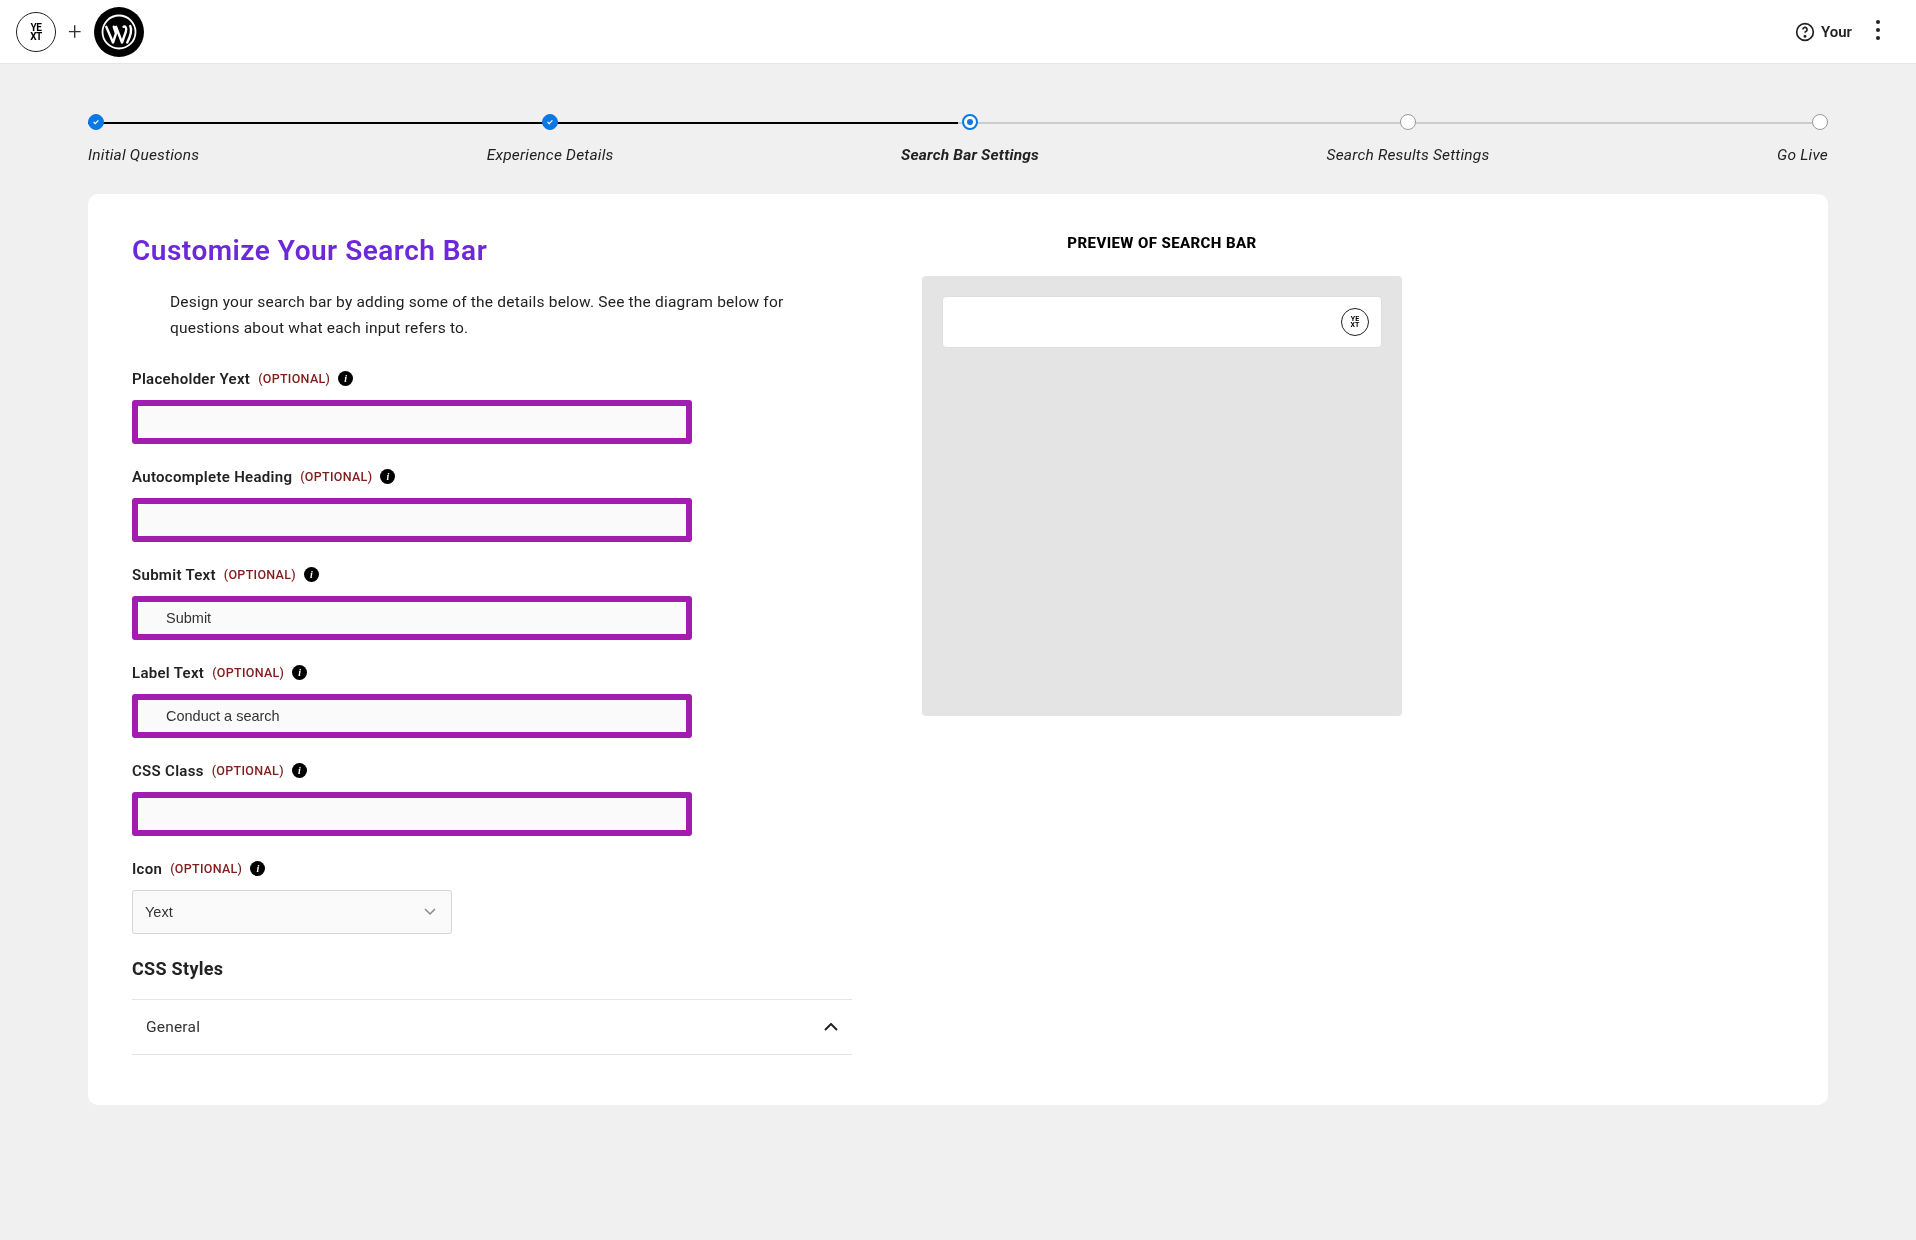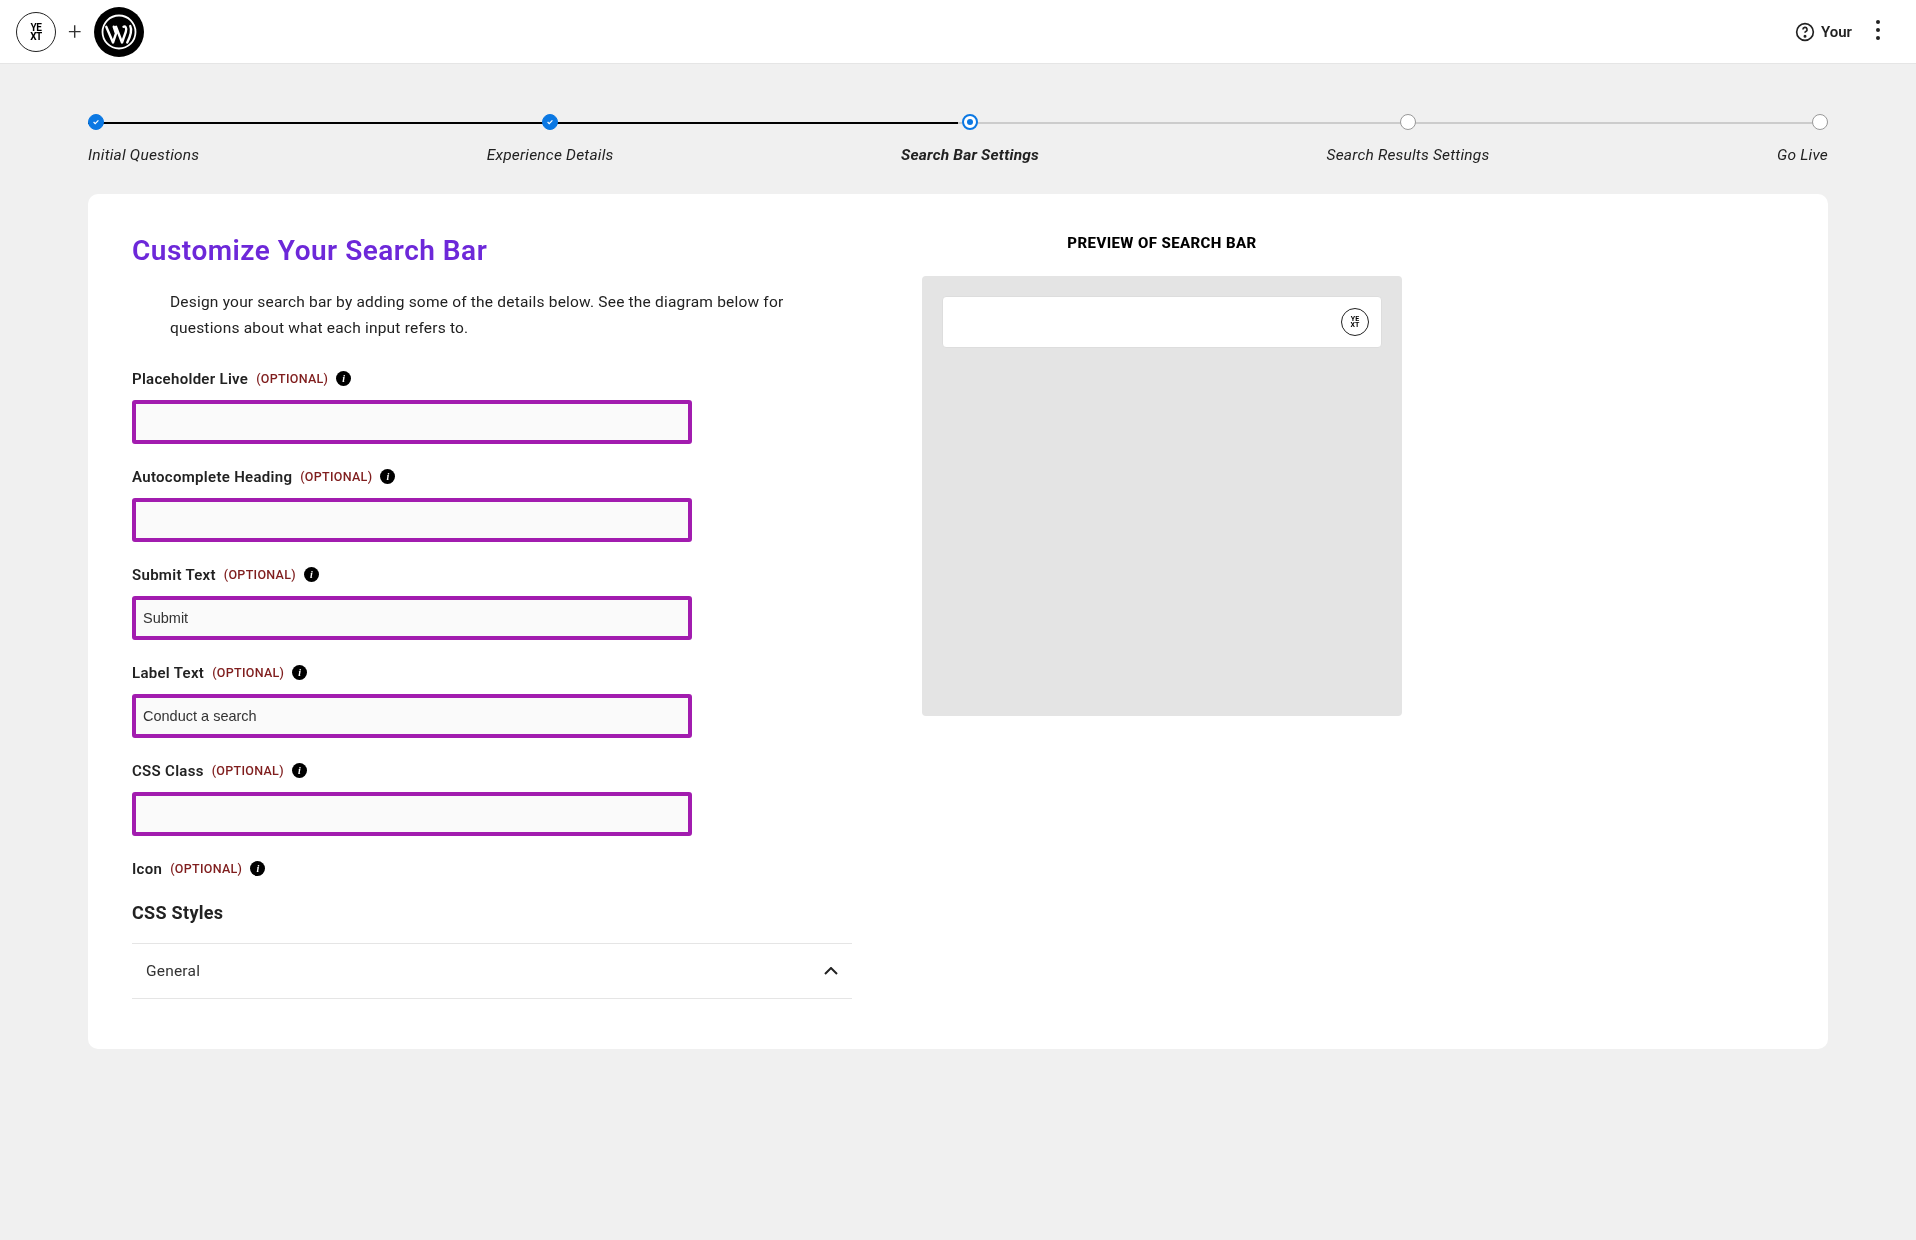--- a/index.html
+++ b/index.html
@@ -42,21 +42,21 @@
 
 h1 { font-size: 28px; letter-spacing: 0.5px; font-weight: 600; color: #6d28d9; margin-bottom: 22px; }
 .description { font-size: 15.5px; line-height: 1.7; color: #222; margin-bottom: 28px; max-width: 680px; letter-spacing: 0.2px; margin-left: 38px; }
 
 
 .field { margin-bottom: 24px; }
 .field-label { display: flex; align-items: center; gap: 8px; margin-bottom: 12px; }
 .label-text { font-size: 15px; font-weight: 600; letter-spacing: 0.3px; color: #222; }
 .optional { font-size: 12.5px; text-transform: uppercase; letter-spacing: 0.3px; color: #7f1d1d; font-weight: 500; }
 .info-icon { width: 15px; height: 15px; background: #000; color: #fff; border-radius: 50%; display: flex; align-items: center; justify-content: center; font-size: 10px; font-weight: 700; cursor: pointer; font-style: italic; font-family: Georgia, serif; }
-.text-input { width: 560px; height: 44px; border: 4px solid #a21caf; background: #fafafa; border-radius: 3px; padding: 0 7px; font-size: 14.5px; color: #333; }
+.text-input { width: 560px; height: 44px; border: 6px solid #a21caf; background: #fafafa; border-radius: 3px; padding: 0 28px; font-size: 14.5px; color: #333; }
 .text-input::placeholder { color: #888; }
 .select-wrap { position: relative; width: 320px; }
 .select-input { width: 100%; height: 44px; border: 1px solid #d5d5d5; background: #fafafa; border-radius: 3px; padding: 0 12px; font-size: 14.5px; color: #333; appearance: none; cursor: pointer; }
 .select-chevron { position: absolute; right: 16px; top: 50%; transform: translateY(-50%); pointer-events: none; }
 
 
 .css-styles-heading { font-size: 18px; font-weight: 700; letter-spacing: 0.3px; color: #222; margin-top: 12px; margin-bottom: 20px; }
 .accordion { border-top: 1px solid #e5e5e5; border-bottom: 1px solid #e5e5e5; }
 .accordion-header { display: flex; justify-content: space-between; align-items: center; padding: 18px 14px; cursor: pointer; }
 .accordion-title { font-size: 15.5px; letter-spacing: 0.2px; color: #333; }
@@ -140,21 +140,21 @@
   </div>
 </div>
 
 <div class="card">
   <div class="left-col">
     <h1>Customize Your Search Bar</h1>
     <p class="description">Design your search bar by adding some of the details below. See the diagram below for questions about what each input refers to.</p>
 
     <div class="field">
       <div class="field-label">
-        <span class="label-text">Placeholder Live</span>
+        <span class="label-text">Placeholder Yext</span>
         <span class="optional">(Optional)</span>
         <span class="info-icon">i</span>
       </div>
       <input class="text-input" type="text" value="" style="">
     </div>
 
     <div class="field">
       <div class="field-label">
         <span class="label-text">Autocomplete Heading</span>
         <span class="optional">(Optional)</span>
@@ -188,20 +188,28 @@
         <span class="info-icon">i</span>
       </div>
       <input class="text-input" type="text" value="" style="">
     </div>
 
     <div class="field">
       <div class="field-label">
         <span class="label-text">Icon</span>
         <span class="optional">(Optional)</span>
         <span class="info-icon">i</span>
+      </div>
+      <div class="select-wrap">
+        <select class="select-input">
+          <option>Yext</option>
+        </select>
+        <svg class="select-chevron" width="12" height="8" viewBox="0 0 12 8">
+            <path d="M1 1 L6 6 L11 1" stroke="#888" stroke-width="1.5" fill="none"></path>
+          </svg>
       </div>
     </div>
 
     <div class="css-styles-heading">CSS Styles</div>
     <div class="accordion">
       <div class="accordion-header">
         <span class="accordion-title">General</span>
         <svg class="accordion-chevron" width="14" height="8" viewBox="0 0 14 8">
             <path d="M1 1 L7 7 L13 1" stroke="#222" stroke-width="2" fill="none"></path>
           </svg>

